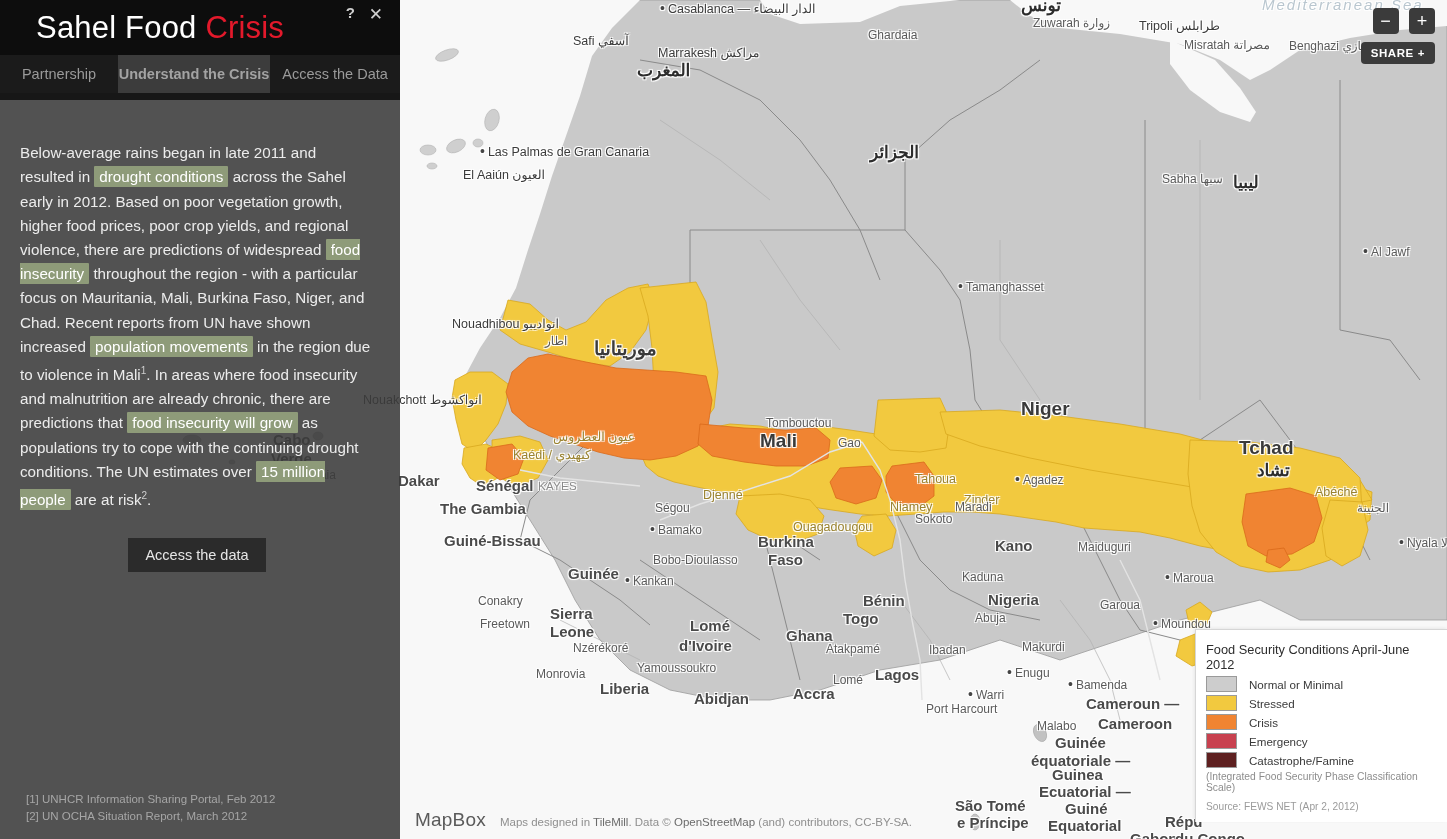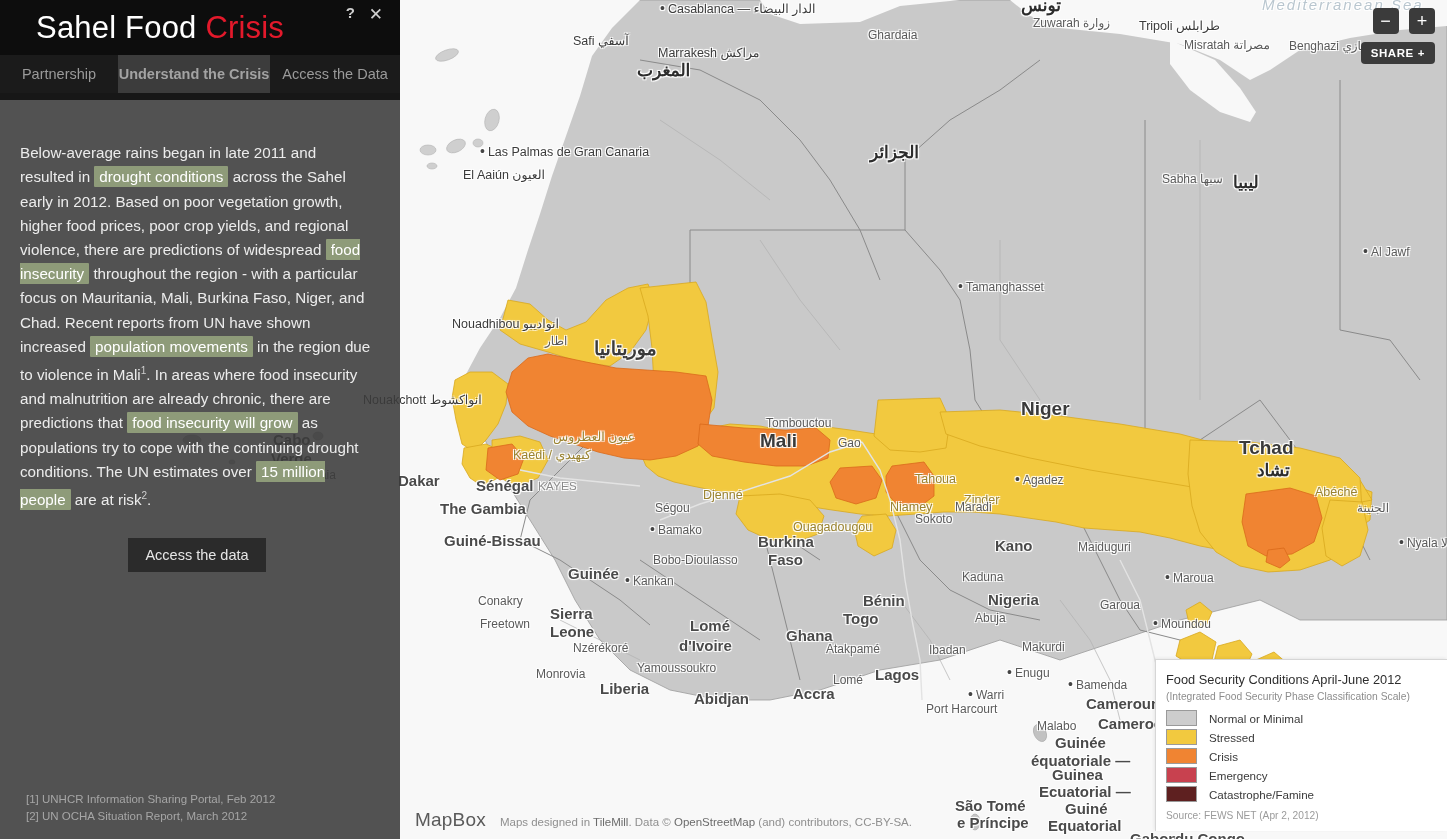--- a/index.html
+++ b/index.html
@@ -109,21 +109,21 @@
   #zoom-out-button { margin-right: 6px; }
   #share-button {
     position: absolute; right: 12px; top: 42px; z-index: 30;
     background: #3b3b3b; color: #fff; border: none; cursor: pointer;
     font-size: 11.5px; font-weight: bold; letter-spacing: .6px;
     padding: 5px 10px; border-radius: 4px; font-family: inherit;
   }
 
   
   #legend {
-    position: absolute; right: 0px; bottom: 8px; width: 292px;
+    position: absolute; right: 0px; bottom: 17px; width: 252px;
     background: #ffffff; z-index: 35;
     border-left: 1px solid #d6d6d6; border-top: 1px solid #d6d6d6;
     padding: 12px 10px 10px 10px;
     box-shadow: -1px -1px 3px rgba(0,0,0,.07);
   }
   #legend-title { font-size: 12.8px; color: #2d2d2d; margin-bottom: 4px; }
   #legend-subtitle { font-size: 10.3px; color: #8d8d8d; margin-bottom: 8px; }
   .legend-row { display: flex; align-items: center; margin-bottom: 3px; cursor: pointer; }
   .legend-swatch { width: 31px; height: 16px; border: 1px solid #9a9a9a; margin-right: 12px; flex: 0 0 auto; }
   .legend-label { font-size: 11.6px; color: #3a3a3a; }
@@ -398,21 +398,20 @@
   </div>
 
   <div id="zoom-controls">
     <button class="zoom-btn" id="zoom-out-button">−</button>
     <button class="zoom-btn" id="zoom-in-button">+</button>
   </div>
   <button id="share-button">SHARE +</button>
 
   <div id="legend">
     <div id="legend-title">Food Security Conditions April-June 2012</div>
-    <div id="legend-subtitle">(Integrated Food Security Phase Classification Scale)</div>
     <div id="legend-items">
         <div class="legend-row">
           <span class="legend-swatch" style="background: rgb(205, 205, 205);"></span>
           <span class="legend-label">Normal or Minimal</span>
         </div>
         <div class="legend-row">
           <span class="legend-swatch" style="background: rgb(242, 201, 63);"></span>
           <span class="legend-label">Stressed</span>
         </div>
         <div class="legend-row">
@@ -421,20 +420,21 @@
         </div>
         <div class="legend-row">
           <span class="legend-swatch" style="background: rgb(200, 65, 79);"></span>
           <span class="legend-label">Emergency</span>
         </div>
         <div class="legend-row">
           <span class="legend-swatch" style="background: rgb(94, 32, 32);"></span>
           <span class="legend-label">Catastrophe/Famine</span>
         </div>
       </div>
+    <div id="legend-subtitle">(Integrated Food Security Phase Classification Scale)</div>
     <div id="legend-source">Source: FEWS NET (Apr 2, 2012)</div>
   </div>
 
   <div id="attribution">
     <span id="mapbox-logo">MapBox</span>
     <span id="attribution-text"><span>Maps designed in </span><span class="strong">TileMill</span><span>. Data © </span><span class="strong">OpenStreetMap</span><span> (and) contributors, CC-BY-SA.</span></span>
   </div>
 
   <div id="sidebar">
 

